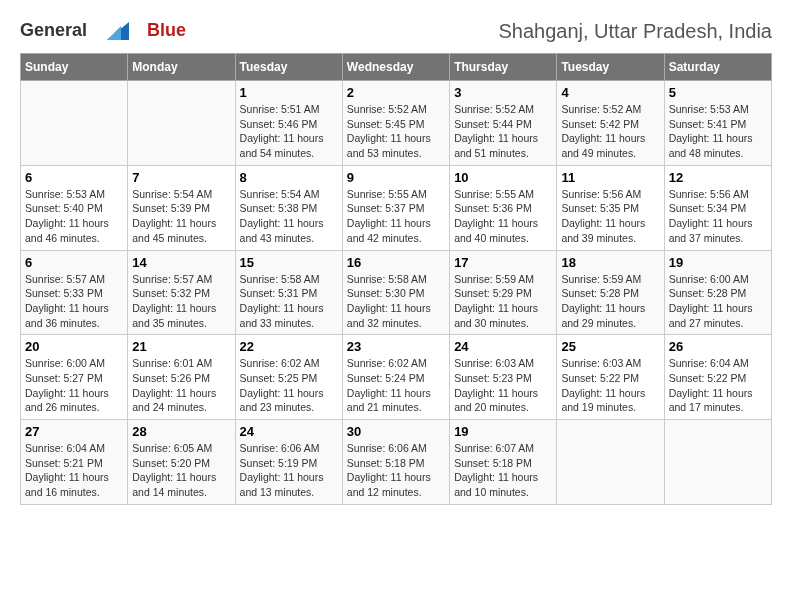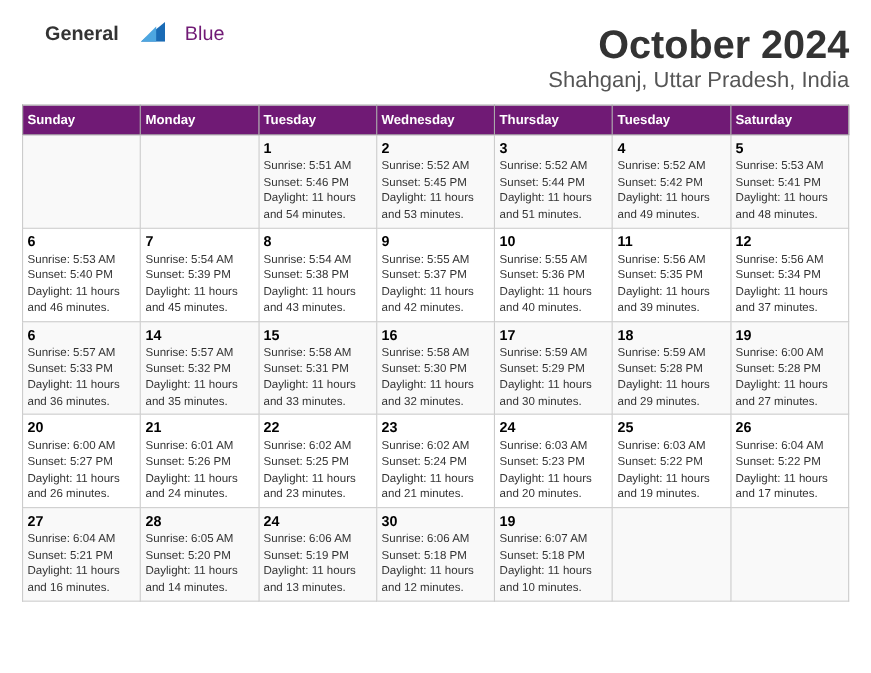--- a/index.html
+++ b/index.html
@@ -16,32 +16,32 @@
       align-items: flex-start;
       margin-bottom: 10px;
     }
     .logo {
       display: flex;
       flex-direction: column;
       align-items: flex-start;
     }
     .logo-text {
       display: flex;
+      align-items: center;
       gap: 18px;
-      margin-left: 21px;
     }
     .logo-general {
       font-size: 18px;
       font-weight: bold;
       color: #333;
     }
     .logo-blue {
       font-size: 18px;
-      font-weight: normal;
-      color: #701a75;
+      font-weight: bold;
+      color: #b91c1c;
     }
     .logo-icon {
       width: 22px;
       height: 18px;
       margin-left: 2px;
     }
     .title-block {
       text-align: right;
     }
     .month-title {
@@ -52,21 +52,21 @@
     .location-title {
       font-size: 20px;
       color: #555;
     }
     .calendar {
       width: 100%;
       border-collapse: collapse;
       font-size: 11px;
     }
     .calendar th {
-      background-color: #701a75;
+      background-color: #737373;
       color: #fff;
       padding: 6px 4px;
       text-align: left;
       font-size: 12px;
       border: 1px solid #aaa;
     }
     .calendar td {
       border: 1px solid #ccc;
       vertical-align: top;
       padding: 4px;
@@ -102,21 +102,20 @@
     <div class="logo-text">
       <span class="logo-general">General</span>
       <svg class="logo-icon" viewBox="0 0 22 18" xmlns="http://www.w3.org/2000/svg">
         <polygon points="0,18 22,0 22,18" fill="#1a6bb5"></polygon>
         <polygon points="0,18 14,4 14,18" fill="#4da6e0"></polygon>
       </svg>
       <span class="logo-blue">Blue</span>
     </div>
   </div>
   <div class="title-block">
-    <div class="month-title">October 2024</div>
     <div class="location-title">Shahganj, Uttar Pradesh, India</div>
   </div>
 </div>
 
 <table class="calendar">
   <thead>
     <tr>
     <th>Sunday</th>
         <th>Monday</th>
         <th>Tuesday</th>

